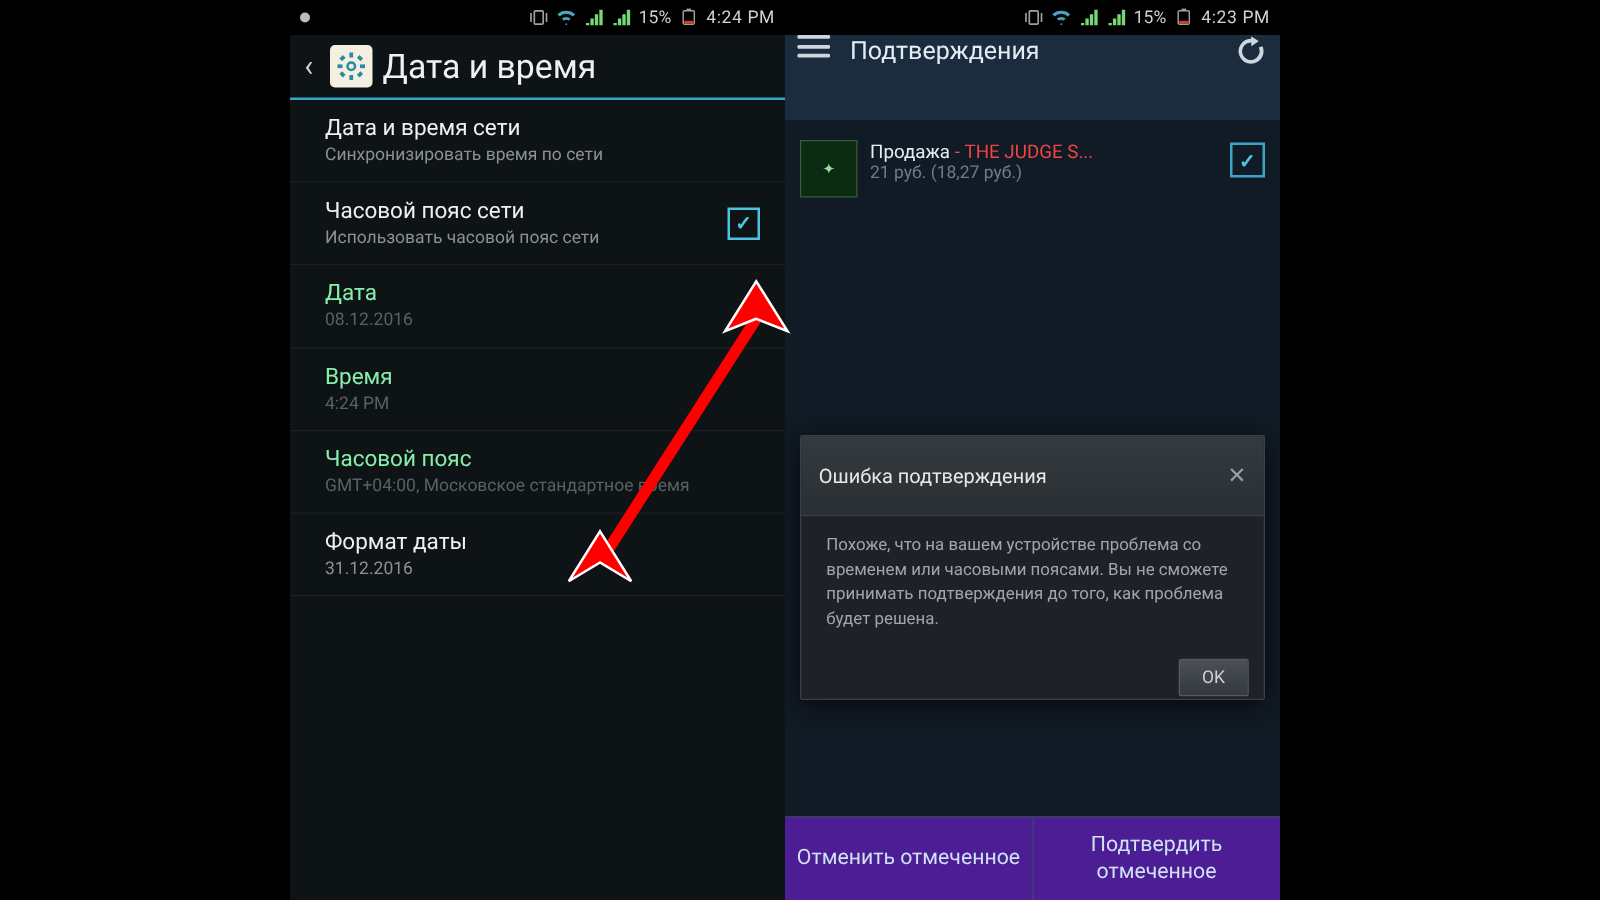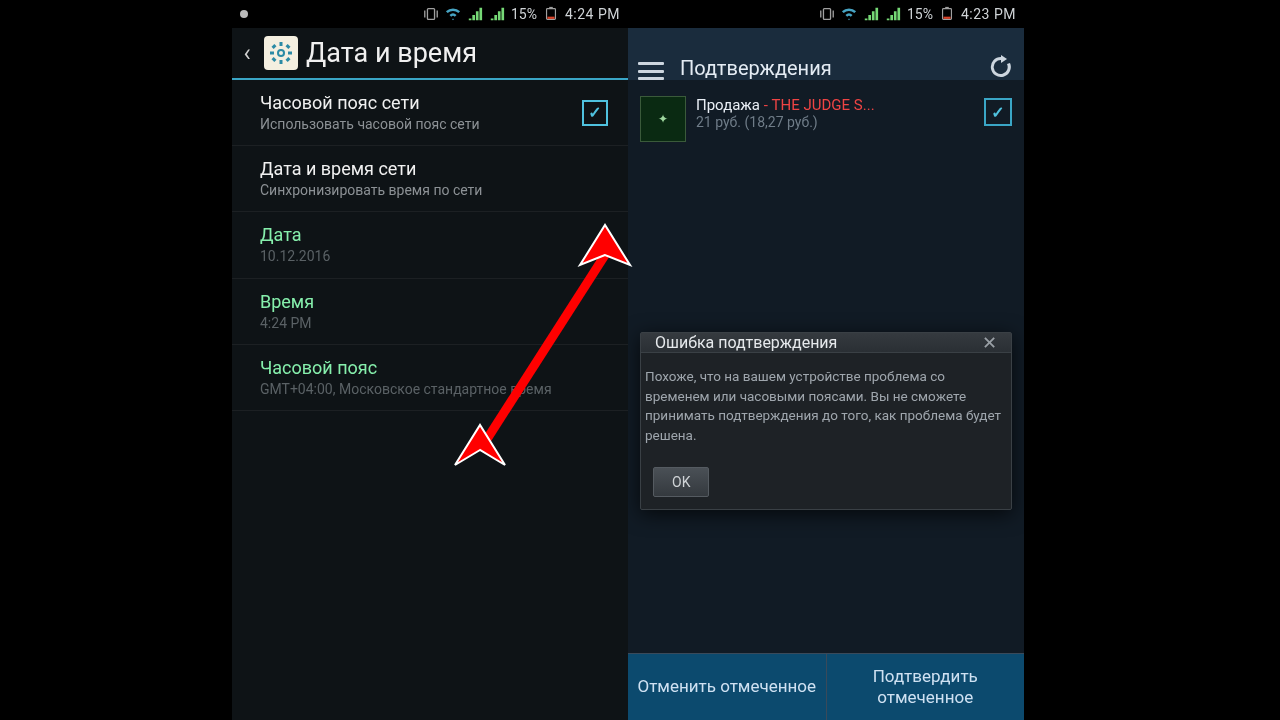--- a/index.html
+++ b/index.html
@@ -27,49 +27,49 @@
   .srow-texts{flex:1}
   .srow-title{font-size:18px;color:#f0f0f0;margin-bottom:2px}
   .srow-sub{font-size:14px;color:#8c9195;line-height:1.3}
   .srow.disabled .srow-title{color:#86efac}
   .srow.disabled .srow-sub{color:#5a6165}
   .cbx{width:22px;height:22px;border:2px solid #4fc2df;background:#0e1316;display:flex;align-items:center;justify-content:center;flex-shrink:0}
   .cbx.checked::after{content:"✓";color:#4fc2df;font-size:16px;font-weight:bold}
   .cbx.empty{border-color:#4a5155}
 
   
-  .steam-header{display:flex;align-items:flex-end;height:52px;padding:0 10px;background:#1a2c3d}
+  .steam-header{display:flex;align-items:flex-start;height:68px;padding:0 10px;background:#1a2c3d}
   .hamburger{width:26px;height:18px;display:flex;flex-direction:column;justify-content:space-between;margin-right:16px}
   .hamburger span{display:block;height:3px;background:#cdd6df;border-radius:1px}
   .steam-title{font-size:20px;color:#e4ecf4;flex:1}
   .refresh-btn{width:26px;height:26px}
 
   .steam-body{padding:10px 10px 0 10px;background:#111b25;height:calc(100% - 28px - 52px - 66px);position:relative}
   .conf-item{display:flex;gap:10px;padding:6px 2px}
   .thumb{width:44px;height:44px;background:#0a2a12;border:1px solid #3a5a3a;display:flex;align-items:center;justify-content:center}
   .thumb::after{content:"✦";color:#9fd89f;font-size:12px}
   .conf-texts{flex:1;font-size:15px}
   .conf-title{color:#e8eef5}
   .conf-title .faded{color:#ef4444}
   .conf-price{color:#6f7c88;font-size:14px}
   .conf-when{color:#6f7c88;font-size:14px}
   .conf-check{width:24px;height:24px;border:2px solid #3aa6c6;display:flex;align-items:center;justify-content:center;align-self:flex-start;margin-top:2px}
   .conf-check::after{content:"✓";color:#4fc2df;font-weight:bold}
 
   
   .dialog{position:absolute;left:12px;right:12px;top:252px;background:#1e2226;border:1px solid #3a4045;border-radius:2px;box-shadow:0 4px 20px rgba(0,0,0,.7)}
-  .dlg-hdr{display:flex;align-items:center;justify-content:space-between;padding:0 14px;background:linear-gradient(#353a3f,#2a2f34);border-bottom:1px solid #3a4045}
+  .dlg-hdr{display:flex;align-items:center;justify-content:space-between;padding:22px 14px;background:linear-gradient(#353a3f,#2a2f34);border-bottom:1px solid #3a4045}
   .dlg-title{font-size:16px;color:#e6e9ec}
   .dlg-close{color:#9aa0a6;font-size:18px;line-height:1}
-  .dlg-body{padding:14px 4px;font-size:13.5px;color:#9fa6ad;line-height:1.45}
-  .dlg-foot{display:flex;justify-content:flex-start;padding:8px 12px 12px}
+  .dlg-body{padding:14px 20px;font-size:13.5px;color:#9fa6ad;line-height:1.45}
+  .dlg-foot{display:flex;justify-content:flex-end;padding:8px 12px 2px}
   .dlg-ok{background:linear-gradient(#4a5056,#34393e);color:#cfd3d6;border:1px solid #555b61;padding:6px 18px;font-size:14px;border-radius:2px}
 
   
-  .action-bar{position:absolute;bottom:0;left:0;right:0;height:66px;display:flex;background:#0c4a6e;border-top:1px solid #3a4a5a}
+  .action-bar{position:absolute;bottom:0;left:0;right:0;height:66px;display:flex;background:#4c1d95;border-top:1px solid #3a4a5a}
   .action-btn{flex:1;display:flex;align-items:center;justify-content:center;text-align:center;color:#cfe1f2;font-size:17px;line-height:1.25;padding:0 8px}
   .action-btn + .action-btn{border-left:1px solid #3a4a5a}
 
   
   .arrow{position:absolute;pointer-events:none}
   .arrow svg{overflow:visible}
 
   .notif-dot{width:8px;height:8px;border-radius:50%;background:#bbb;display:inline-block}
 </style>
 </head>
@@ -142,55 +142,61 @@
     <span class="gear-tile">
           <svg viewBox="0 0 24 24">
             <use href="#ic-gear"></use>
           </svg>
         </span>
     <span class="hdr-title">Дата и время</span>
   </div>
 
   <div class="srow">
     <div class="srow-texts">
+      <div class="srow-title">Дата и время сети</div>
+      <div class="srow-sub">Синхронизировать время по сети</div>
+    </div>
+  </div>
+
+  <div class="srow">
+    <div class="srow-texts">
       <div class="srow-title">Часовой пояс сети</div>
       <div class="srow-sub">Использовать часовой пояс сети</div>
     </div>
     <div class="cbx checked"></div>
   </div>
 
-  <div class="srow">
-    <div class="srow-texts">
-      <div class="srow-title">Дата и время сети</div>
-      <div class="srow-sub">Синхронизировать время по сети</div>
-    </div>
-  </div>
-
   <div class="srow disabled">
     <div class="srow-texts">
       <div class="srow-title">Дата</div>
-      <div class="srow-sub">10.12.2016</div>
+      <div class="srow-sub">08.12.2016</div>
     </div>
   </div>
 
   <div class="srow disabled">
     <div class="srow-texts">
       <div class="srow-title">Время</div>
       <div class="srow-sub">4:24 PM</div>
     </div>
   </div>
 
   <div class="srow disabled">
     <div class="srow-texts">
       <div class="srow-title">Часовой пояс</div>
       <div class="srow-sub">GMT+04:00, Московское стандартное время</div>
     </div>
   </div>
 
 
+  <div class="srow">
+    <div class="srow-texts">
+      <div class="srow-title">Формат даты</div>
+      <div class="srow-sub">31.12.2016</div>
+    </div>
+  </div>
 </div>
 
 <div class="phone" id="phone-right" style="background:#111b25">
   <div class="statusbar">
     <div class="left-icons"></div>
     <svg class="sb-icon" viewBox="0 0 18 18">
           <use href="#ic-vibrate"></use>
         </svg>
     <svg class="sb-icon" viewBox="0 0 18 18">
           <use href="#ic-wifi"></use>

